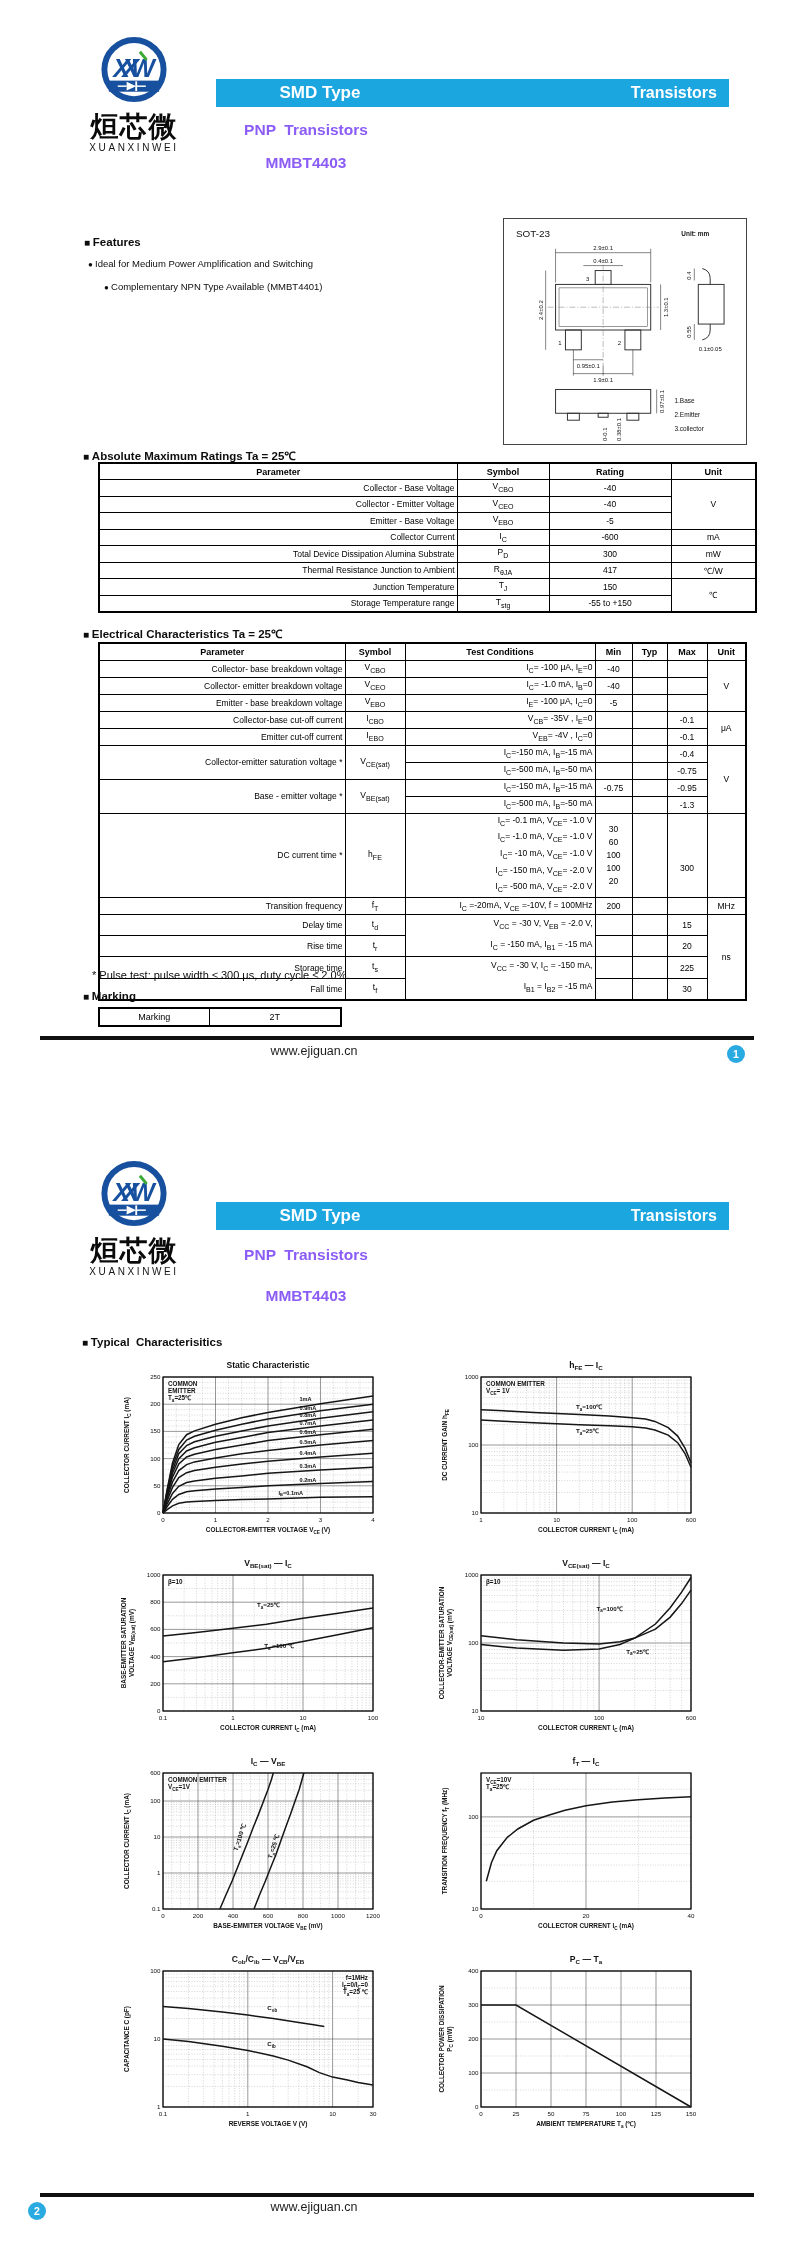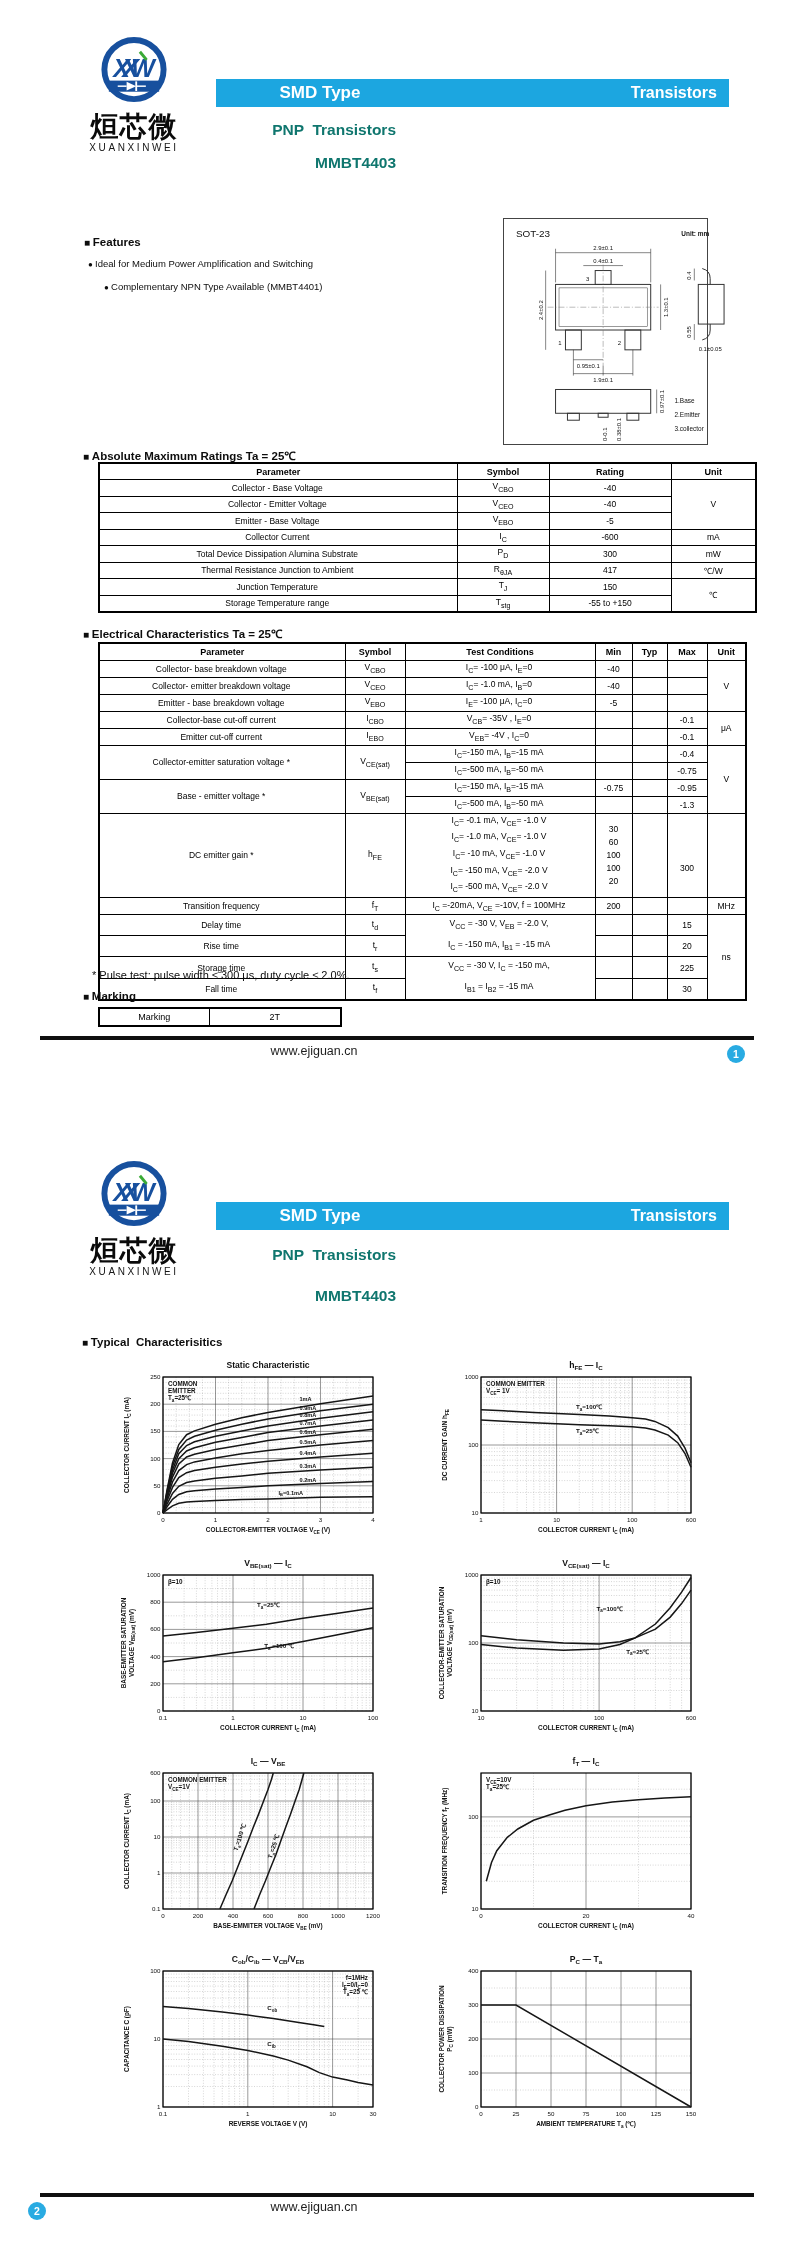--- a/index.html
+++ b/index.html
@@ -6,43 +6,43 @@
   html,body{background:#fff}
   .sheet{position:relative;width:793px;height:2244px;background:#fff;overflow:hidden;
          font-family:"Liberation Sans",sans-serif;color:#111}
   
   .logo{position:absolute;width:112px;text-align:center}
   .brand-cn{font-size:28px;font-weight:700;letter-spacing:1px;color:#0a0a0a;line-height:1.08;white-space:pre}
   .brand-en{font-size:10px;letter-spacing:2.6px;color:#161616;font-weight:500}
   .cyanbar{position:absolute;width:513px;height:28px;background:#1ca6e0}
   .bar-left{position:absolute;left:0;top:0;width:208px;text-align:center;font-size:17px;font-weight:700;color:#fff;line-height:28px}
   .bar-right{position:absolute;right:12px;top:0;font-size:16px;font-weight:700;color:#fff;line-height:28px}
-  .doc-subtitle,.doc-part{position:absolute;left:216px;width:180px;text-align:right;font-size:15.5px;font-weight:700;color:#0f766e;white-space:pre}
+  .doc-subtitle,.doc-part{position:absolute;left:216px;width:180px;text-align:center;font-size:15.5px;font-weight:700;color:#8b5cf6;white-space:pre}
   
   .sech{position:absolute;font-size:11.5px;font-weight:600;color:#0d0d0d;white-space:pre}
   .sech::before{content:"■ ";font-size:10px}
   .feat{position:absolute;font-size:9.5px;color:#0d0d0d}
   .feat::before{content:"● ";font-size:8px}
   
   .dt{position:absolute;border-collapse:collapse;background:#fff;border:2px solid #000;table-layout:fixed;color:#000}
   .dt td,.dt th{border:1px solid #000;text-align:center;vertical-align:middle;padding:0 2px;overflow:hidden;font-size:8.5px}
   .dt th{font-weight:600;font-size:9px}
-  .dt td.al{text-align:center;padding-left:0}
+  .dt td.al{text-align:right;padding-left:0}
   .atable tr{height:16.5px}
   .etable tr{height:17px}
   .mtable tr{height:18px}
   .mtable td{font-size:9px}
   .ln{white-space:nowrap}
   .note{position:absolute;font-size:11px;color:#0d0d0d}
   
   .fline{position:absolute;height:3.5px;background:#101010}
   .furl{position:absolute;left:0;width:628px;text-align:center;font-size:12.5px;color:#1d1d1d}
   .pnum{position:absolute;width:18px;height:18px;border-radius:50%;background:#29abe2;color:#fff;font-size:10.5px;line-height:18px;text-align:center;font-weight:600}
   
-  .pkg{position:absolute;left:503px;top:218px;width:205px;height:227px;border:1px solid #444;font-family:"Liberation Serif",serif}
+  .pkg{position:absolute;left:503px;top:218px;width:244px;height:227px;border:1px solid #444;font-family:"Liberation Serif",serif}
   .p-ln{fill:none;stroke:#333;stroke-width:1}
   .p-ln2{fill:none;stroke:#333;stroke-width:0.5}
   .p-dim{stroke:#333;stroke-width:0.6}
   .p-cl{stroke:#777;stroke-width:0.5;stroke-dasharray:6 2 1 2}
   .p-t{font-size:6px;fill:#111}
   .p-leg{font-size:6.5px;fill:#111}
   .p-name{font-size:10px;fill:#111}
   .p-unit{font-size:6.5px;font-weight:700;fill:#111}
   
   #charts-grid{position:absolute;left:118px;top:1355px;display:grid;grid-template-columns:300px 300px;column-gap:18px}
@@ -296,21 +296,21 @@
           <td></td>
           <td>-0.95</td>
         </tr>
         <tr>
           <td class="al">I<sub>C</sub>=-500 mA, I<sub>B</sub>=-50 mA</td>
           <td></td>
           <td></td>
           <td>-1.3</td>
         </tr>
         <tr>
-          <td class="al">DC emitter gain *</td>
+          <td class="al">DC current time *</td>
           <td>h<sub>FE</sub></td>
           <td class="al">
             <div class="ln" style="line-height:13px">I<sub>C</sub>= -0.1 mA, V<sub>CE</sub>= -1.0 V</div>
             <div class="ln" style="line-height:13px">I<sub>C</sub>= -1.0 mA, V<sub>CE</sub>= -1.0 V</div>
             <div class="ln" style="line-height:13px">I<sub>C</sub>= -10 mA, V<sub>CE</sub>= -1.0 V</div>
             <div class="ln" style="line-height:13px">I<sub>C</sub>= -150 mA, V<sub>CE</sub>= -2.0 V</div>
             <div class="ln" style="line-height:13px">I<sub>C</sub>= -500 mA, V<sub>CE</sub>= -2.0 V</div>
           </td>
           <td>
             <div class="ln" style="line-height:13px">30</div>

